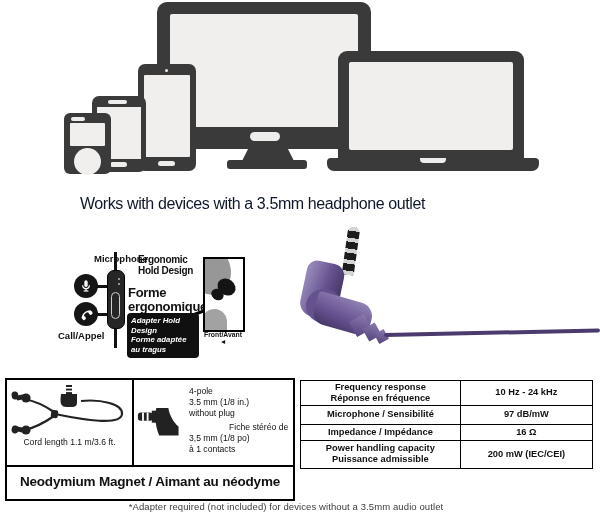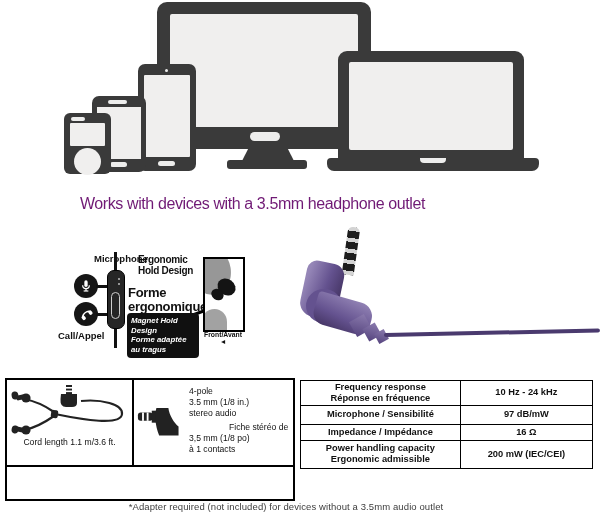--- a/index.html
+++ b/index.html
@@ -36,21 +36,21 @@
   .phone-screen{left:97px;top:107px;width:44px;height:52px;z-index:4;}
   .phone-home{left:110px;top:162px;width:17px;height:5px;border-radius:3px;z-index:4;}
 
   .ipod-body{left:64px;top:113px;width:47px;height:61px;border-radius:6px;z-index:5;}
   .ipod-slot{left:71px;top:117px;width:14px;height:4px;border-radius:2px;z-index:5;}
   .ipod-screen{left:70px;top:123px;width:35px;height:23px;border-radius:1px;z-index:5;}
   .ipod-wheel{left:74px;top:148px;width:27px;height:27px;border-radius:50%;z-index:5;}
 
   
   .title{left:0;top:195px;width:505px;text-align:center;font-size:16px;
-    letter-spacing:-0.4px;color:#701a75;font-weight:500;}
+    letter-spacing:-0.4px;color:#0f172a;font-weight:500;}
 
   
   .lbl-sm{font-size:9.5px;font-weight:bold;color:#111;white-space:nowrap;}
   .mic-label{left:58px;top:253px;padding-left:36px;}
   .call-label{left:58px;top:330px;}
   .icon-circle{position:absolute;width:24px;height:24px;border-radius:50%;background:#161616;
     display:flex;align-items:center;justify-content:center;}
   .mic-circle{left:74px;top:274px;}
   .call-circle{left:74px;top:302px;}
   .conn-line{position:absolute;height:2.5px;background:#111;}
@@ -197,21 +197,21 @@
     <span style="display:block">Hold Design</span>
   </div>
   <div class="abs ergo-fr">
     <span style="display:block">Forme</span>
     <span style="display:block">ergonomique</span>
   </div>
 
   <div class="abs callout"></div>
 
   <div class="abs tragus-box">
-    <span style="display:block">Magnet Hold Design</span>
+    <span style="display:block">Adapter Hold Design</span>
     <span style="display:block">Forme adaptée</span>
     <span style="display:block">au tragus</span>
   </div>
 
   <div class="abs ear-frame">
     <div class="ear-blob1"></div>
     <div class="ear-blob2"></div>
     <div class="bud-body"></div>
     <div class="bud-tip"></div>
   </div>
@@ -258,26 +258,27 @@
     <rect x="1" y="13" width="16" height="9" rx="3" fill="#222"></rect>
     <rect x="5.5" y="13" width="2" height="9" fill="#fff"></rect>
     <rect x="10.5" y="13" width="2" height="9" fill="#fff"></rect>
     <rect x="16" y="11" width="5" height="13" fill="#222"></rect>
     <path d="M21,8 h13 c1,8 6,16 11,20 v10 h-21 c-4.5,-12 -5,-22 -3,-30 z" fill="#222"></path>
   </svg>
 
   <div class="plug-text">
     <span style="display:block">4-pole</span>
     <span style="display:block">3.5 mm (1/8 in.)</span>
-    <span style="display:block">stereo audio</span>
+    <span style="display:block">without plug</span>
     <span class="grp2" style="display:block">Fiche stéréo de</span>
     <span style="display:block">3,5 mm (1/8 po)</span>
     <span style="display:block">à 1 contacts</span>
   </div>
 
+  <div class="magnet-row">Neodymium Magnet / Aimant au néodyme</div>
 </div>
 
 <table class="abs spec-table">
   <tbody>
   <tr style="height:17px;">
     <td class="c1">
       <span>Frequency response</span>
       <span>Réponse en fréquence</span>
     </td>
     <td>10 Hz - 24 kHz</td>
@@ -292,20 +293,20 @@
   <tr style="height:16px;">
     <td class="c1">
       <span>Impedance / Impédance</span>
       <span></span>
     </td>
     <td>16 Ω</td>
   </tr>
   <tr style="height:28px;">
     <td class="c1">
       <span>Power handling capacity</span>
-      <span>Ergonomic admissible</span>
+      <span>Puissance admissible</span>
     </td>
     <td>200 mW (IEC/CEI)</td>
   </tr>
 </tbody>
   </table>
 
 <div class="abs footer-note">*Adapter required (not included) for devices without a 3.5mm audio outlet</div>
 
 </body></html>

